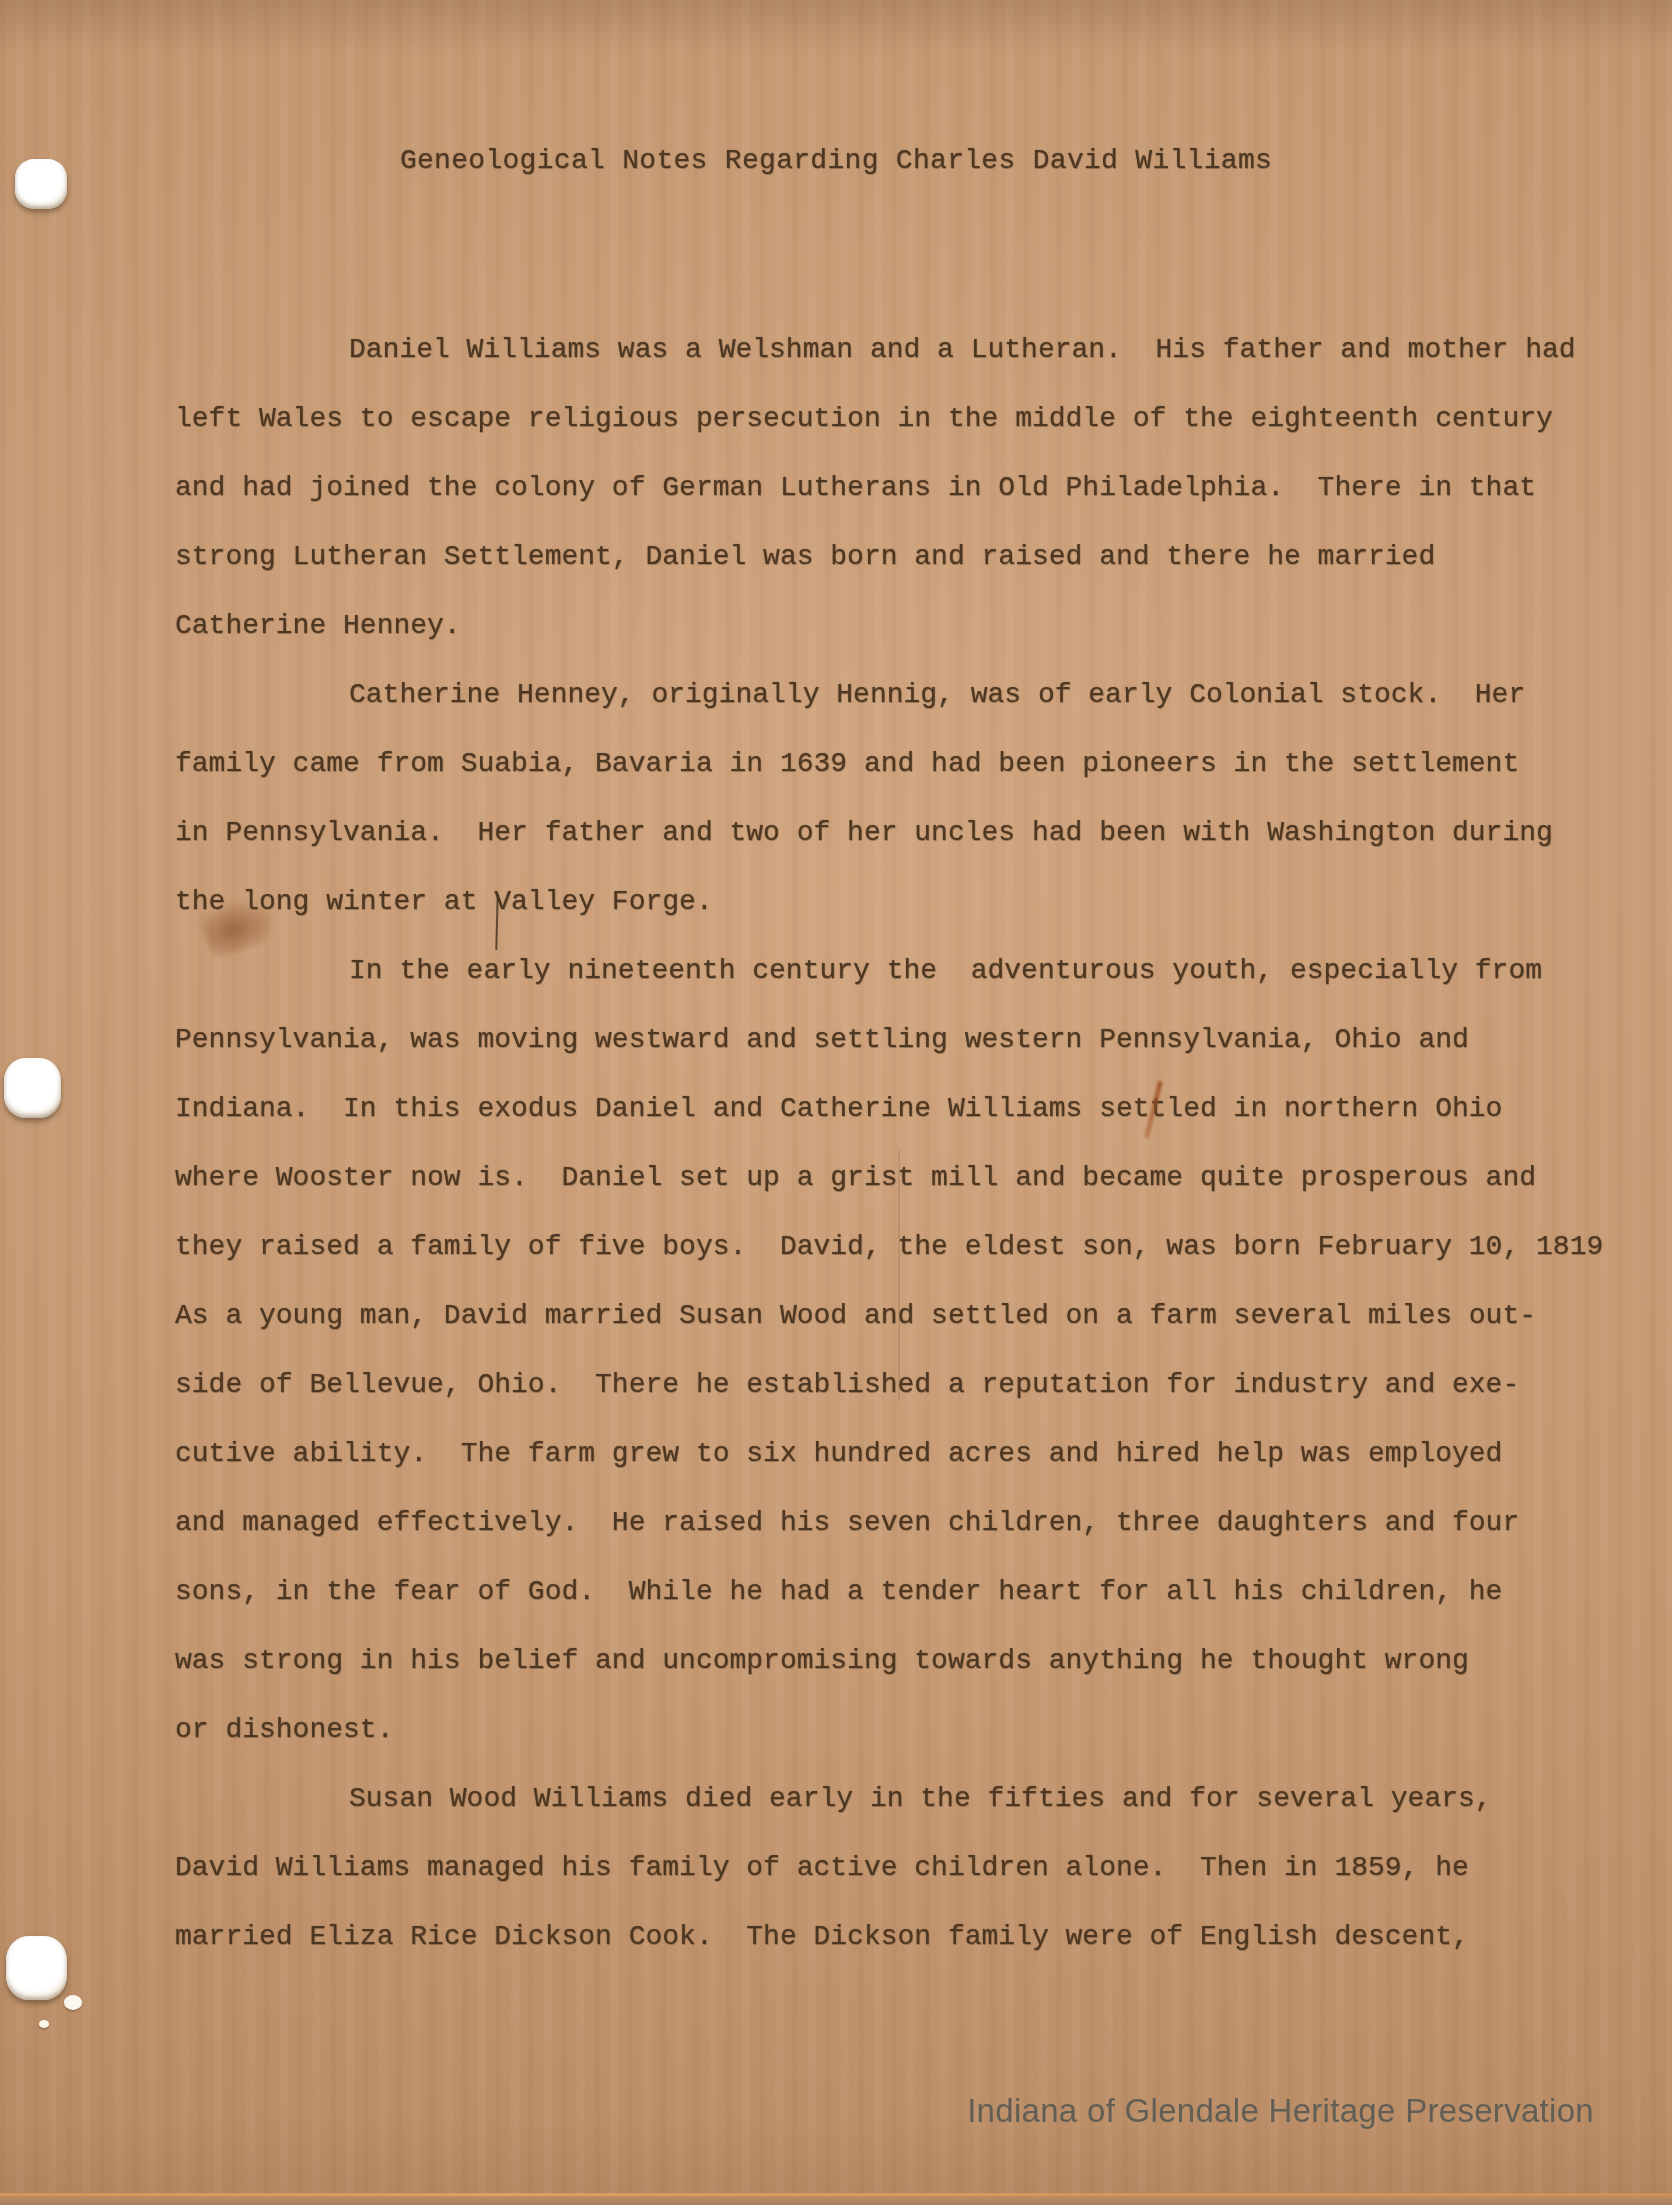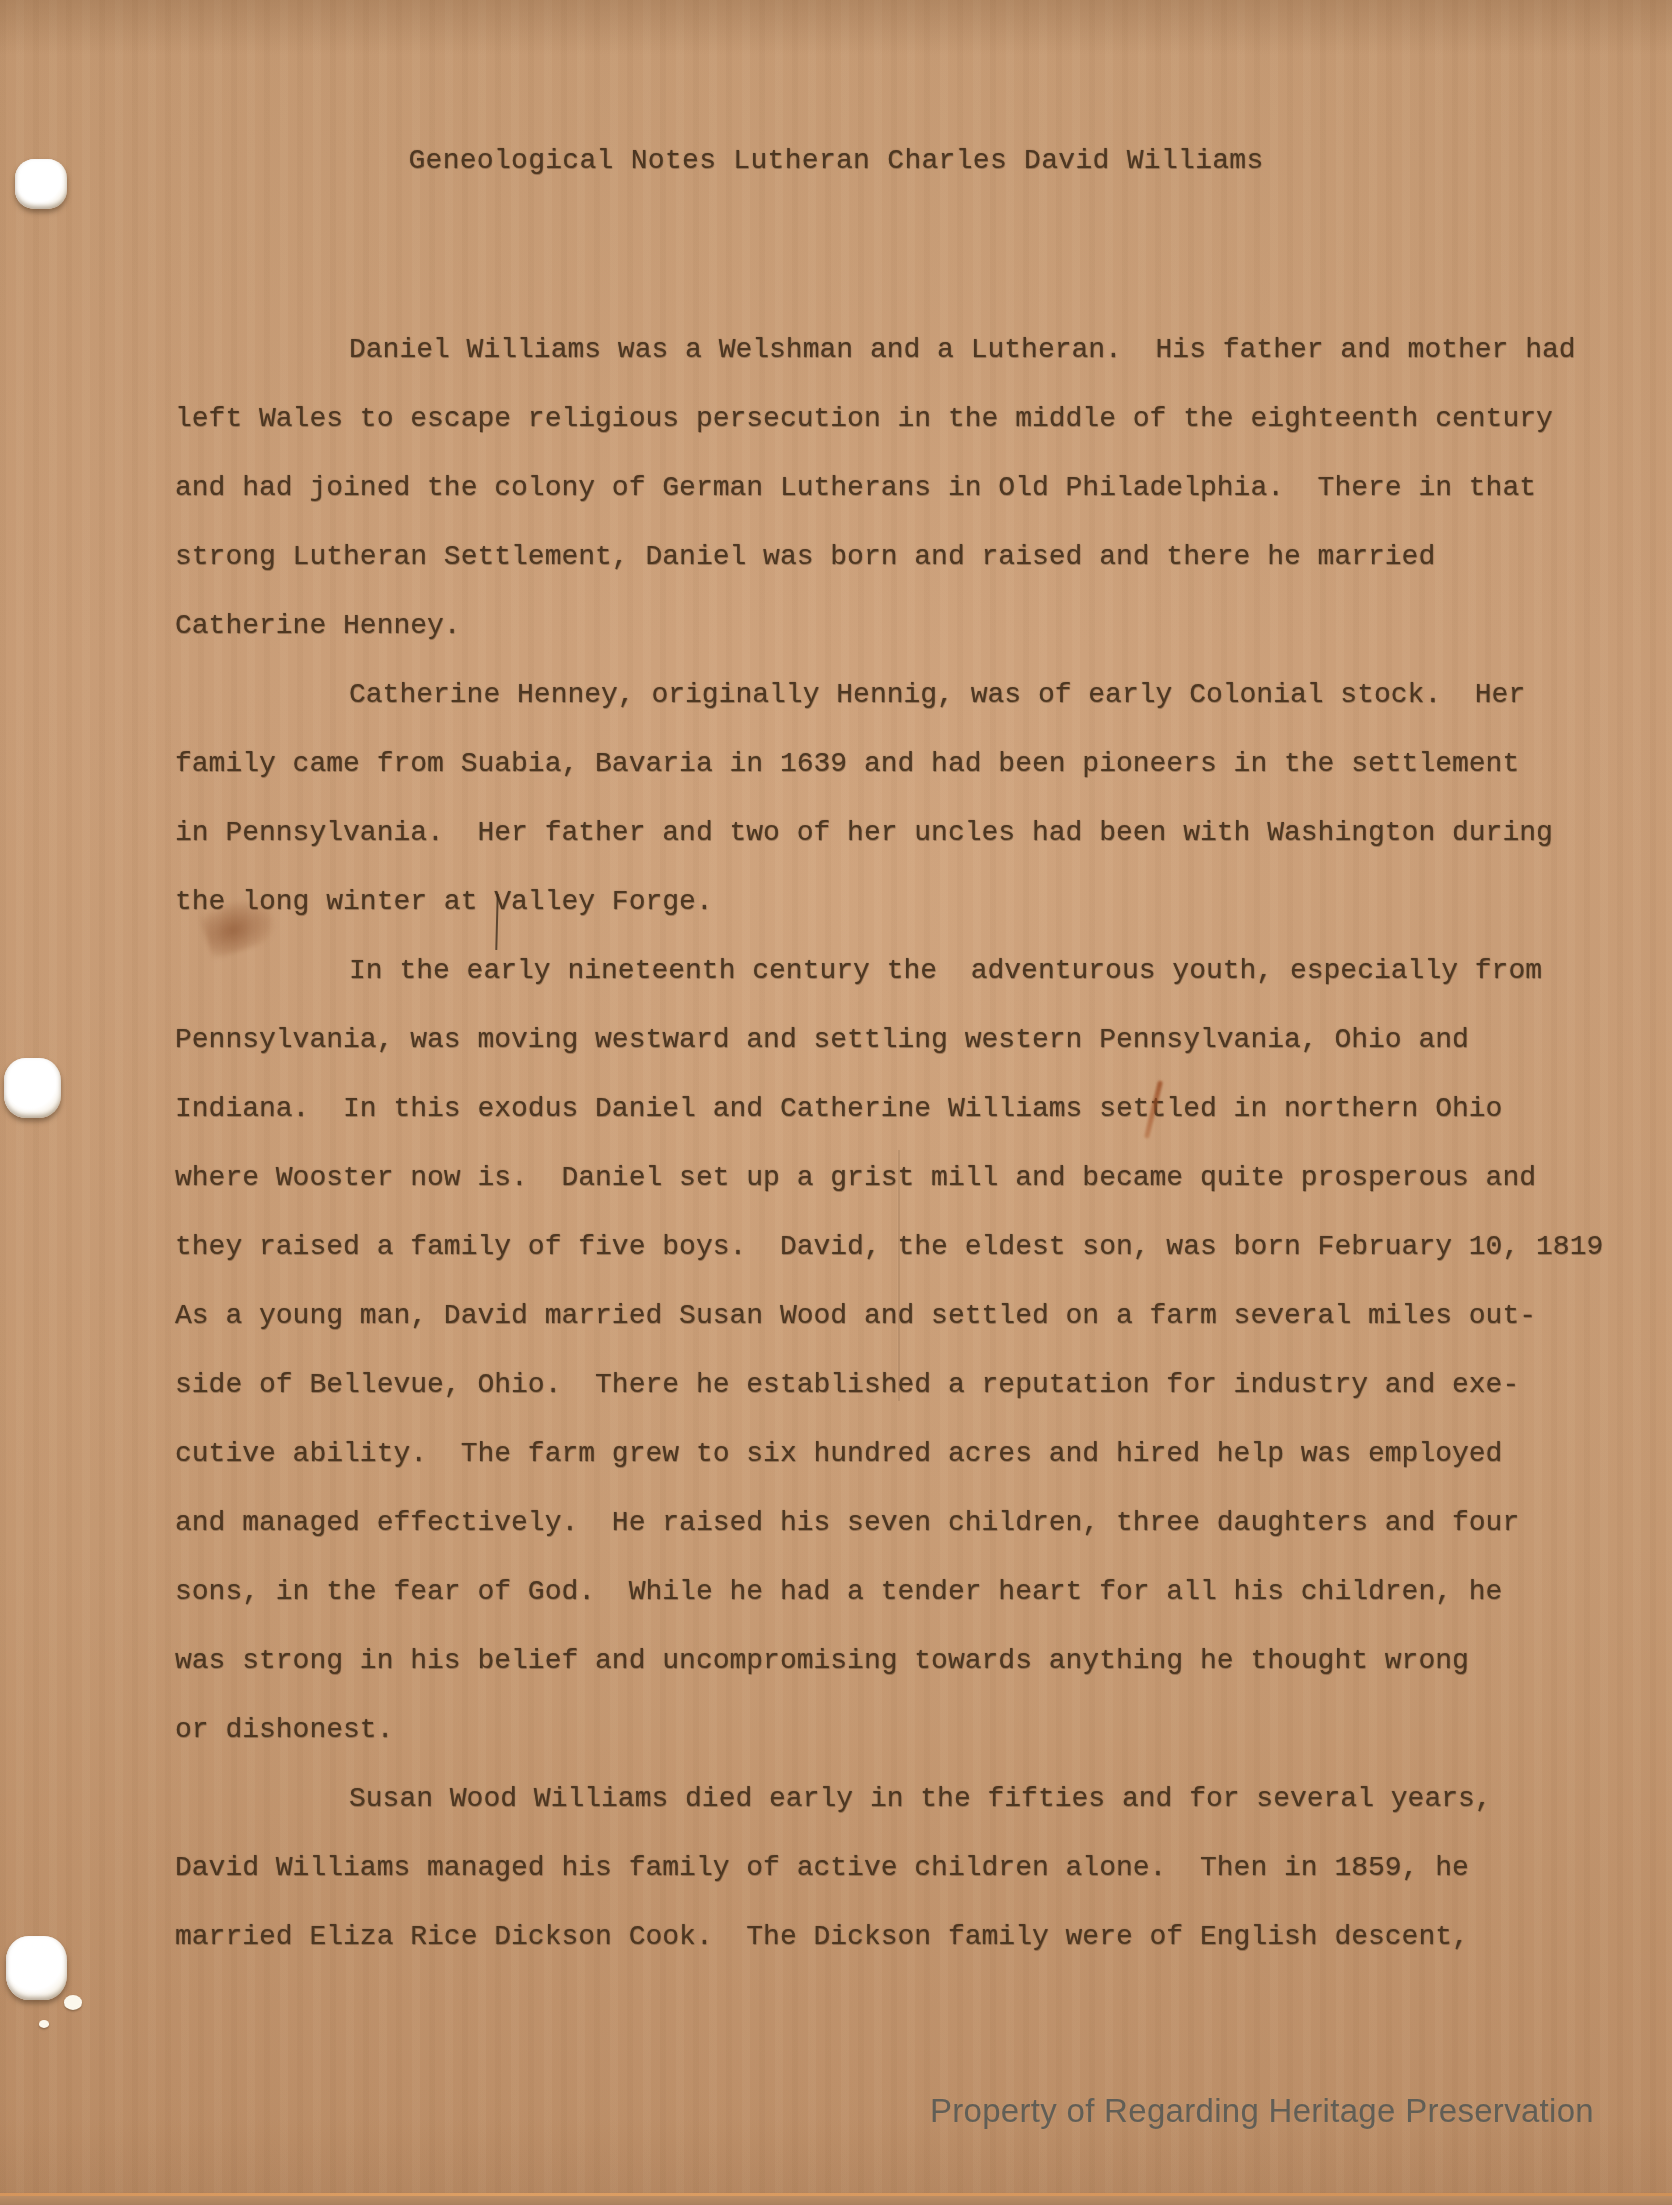--- a/index.html
+++ b/index.html
@@ -145,28 +145,28 @@
 <body>
 
 <div class="page">
 
   <div class="hole hole-1"></div>
   <div class="hole hole-2"></div>
   <div class="hole hole-3"></div>
   <div class="speck speck-1"></div>
   <div class="speck speck-2"></div>
 
-  <div class="typewriter title-line title-1">Geneological Notes Lutheran Charles David Williams</div>
+  <div class="typewriter title-line title-1">Geneological Notes Regarding Charles David Williams</div>
 
   <div class="typewriter doc-body"><div class="line indent">Daniel Williams was a Welshman and a Lutheran.  His father and mother had</div><div class="line">left Wales to escape religious persecution in the middle of the eighteenth century</div><div class="line">and had joined the colony of German Lutherans in Old Philadelphia.  There in that</div><div class="line">strong Lutheran Settlement, Daniel was born and raised and there he married</div><div class="line">Catherine Henney.</div><div class="line indent">Catherine Henney, originally Hennig, was of early Colonial stock.  Her</div><div class="line">family came from Suabia, Bavaria in 1639 and had been pioneers in the settlement</div><div class="line">in Pennsylvania.  Her father and two of her uncles had been with Washington during</div><div class="line">the long winter at Valley Forge.</div><div class="line indent">In the early nineteenth century the  adventurous youth, especially from</div><div class="line">Pennsylvania, was moving westward and settling western Pennsylvania, Ohio and</div><div class="line">Indiana.  In this exodus Daniel and Catherine Williams settled in northern Ohio</div><div class="line">where Wooster now is.  Daniel set up a grist mill and became quite prosperous and</div><div class="line">they raised a family of five boys.  David, the eldest son, was born February 10, 1819</div><div class="line">As a young man, David married Susan Wood and settled on a farm several miles out-</div><div class="line">side of Bellevue, Ohio.  There he established a reputation for industry and exe-</div><div class="line">cutive ability.  The farm grew to six hundred acres and hired help was employed</div><div class="line">and managed effectively.  He raised his seven children, three daughters and four</div><div class="line">sons, in the fear of God.  While he had a tender heart for all his children, he</div><div class="line">was strong in his belief and uncompromising towards anything he thought wrong</div><div class="line">or dishonest.</div><div class="line indent">Susan Wood Williams died early in the fifties and for several years,</div><div class="line">David Williams managed his family of active children alone.  Then in 1859, he</div><div class="line">married Eliza Rice Dickson Cook.  The Dickson family were of English descent,</div></div>
 
   <div class="smudge"></div>
   <div class="ink-line"></div>
   <div class="red-slash"></div>
   <div class="crease"></div>
 
-  <div class="watermark">Property of Regarding Heritage Preservation</div>
+  <div class="watermark">Indiana of Glendale Heritage Preservation</div>
 
   <div class="edge-line"></div>
   <div class="edge-strip"></div>
 
 </div>
 
 
 </body></html>

